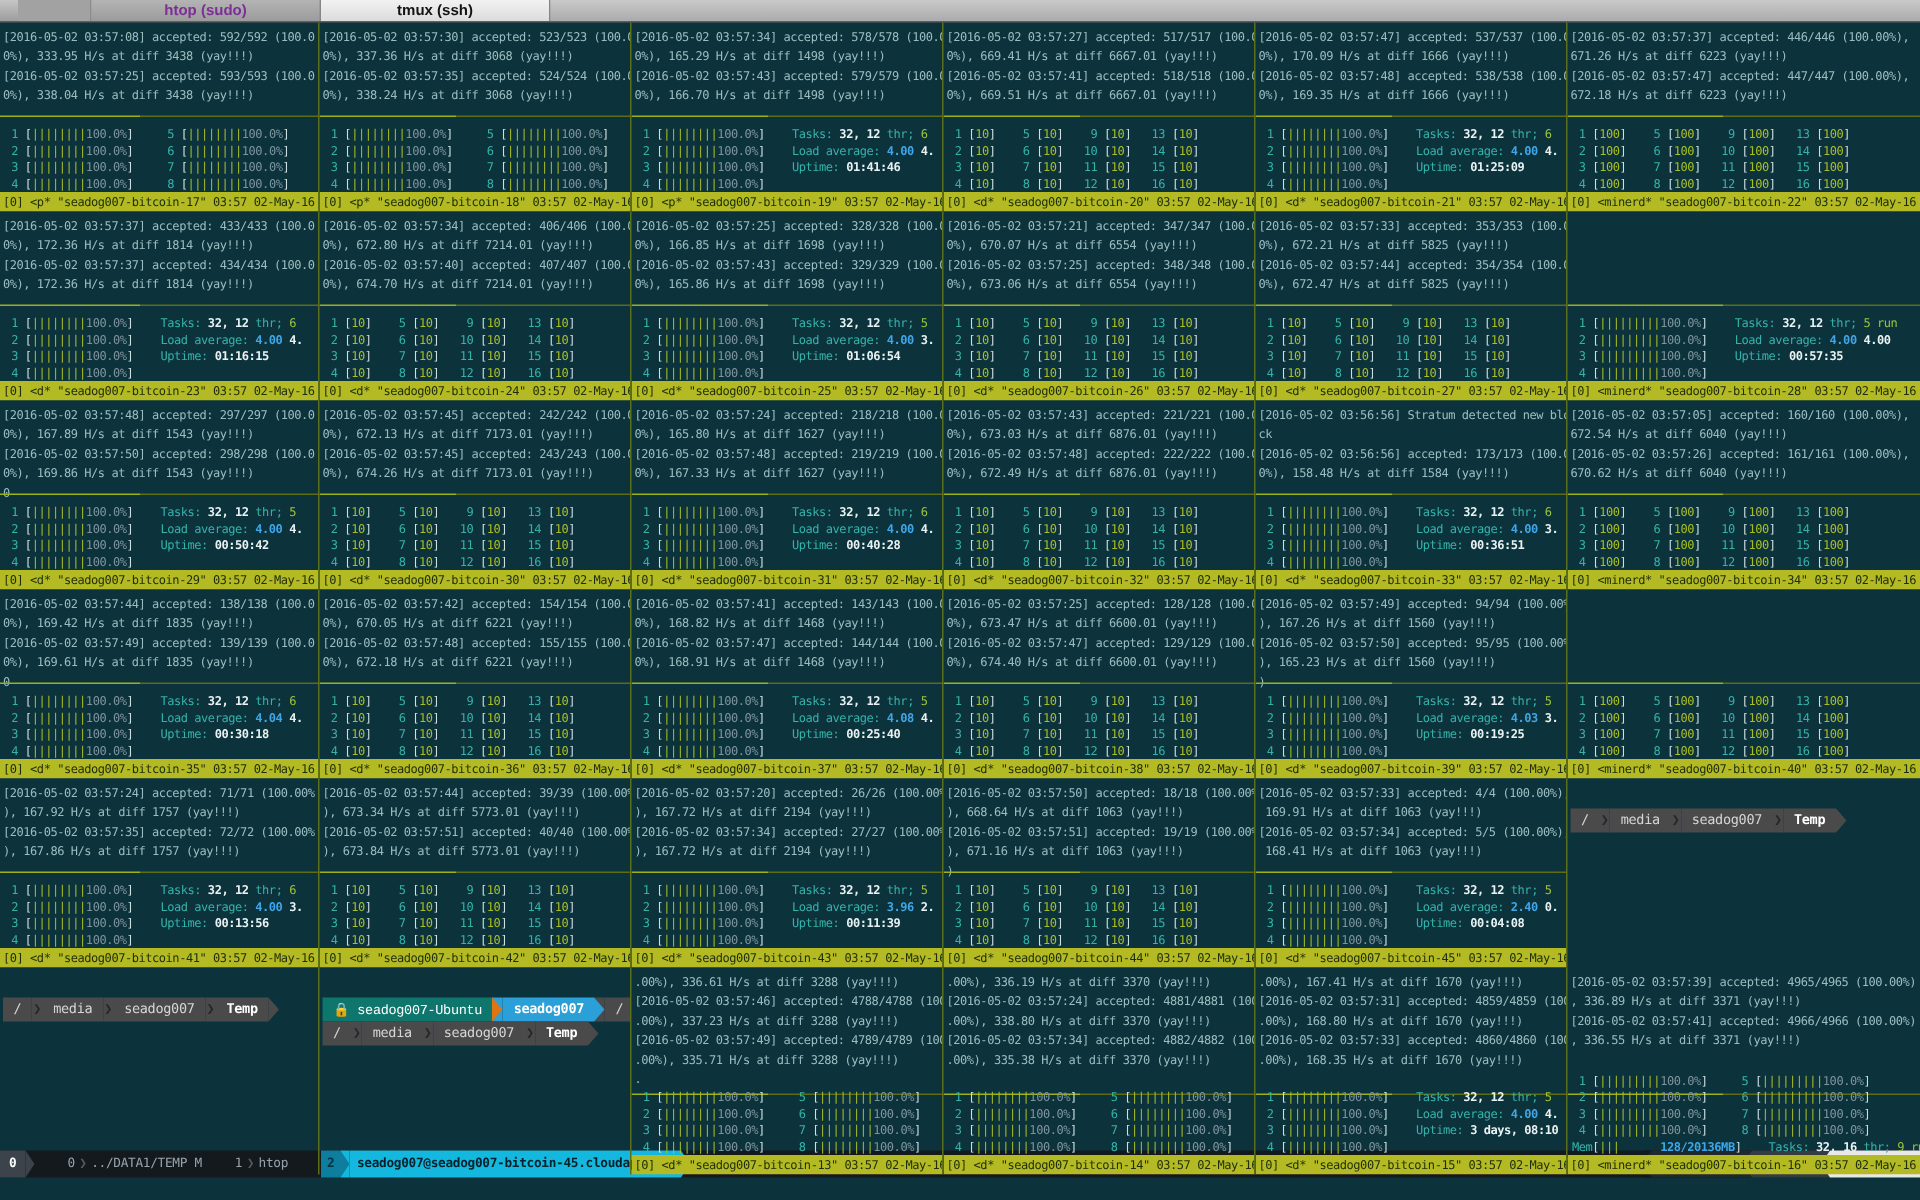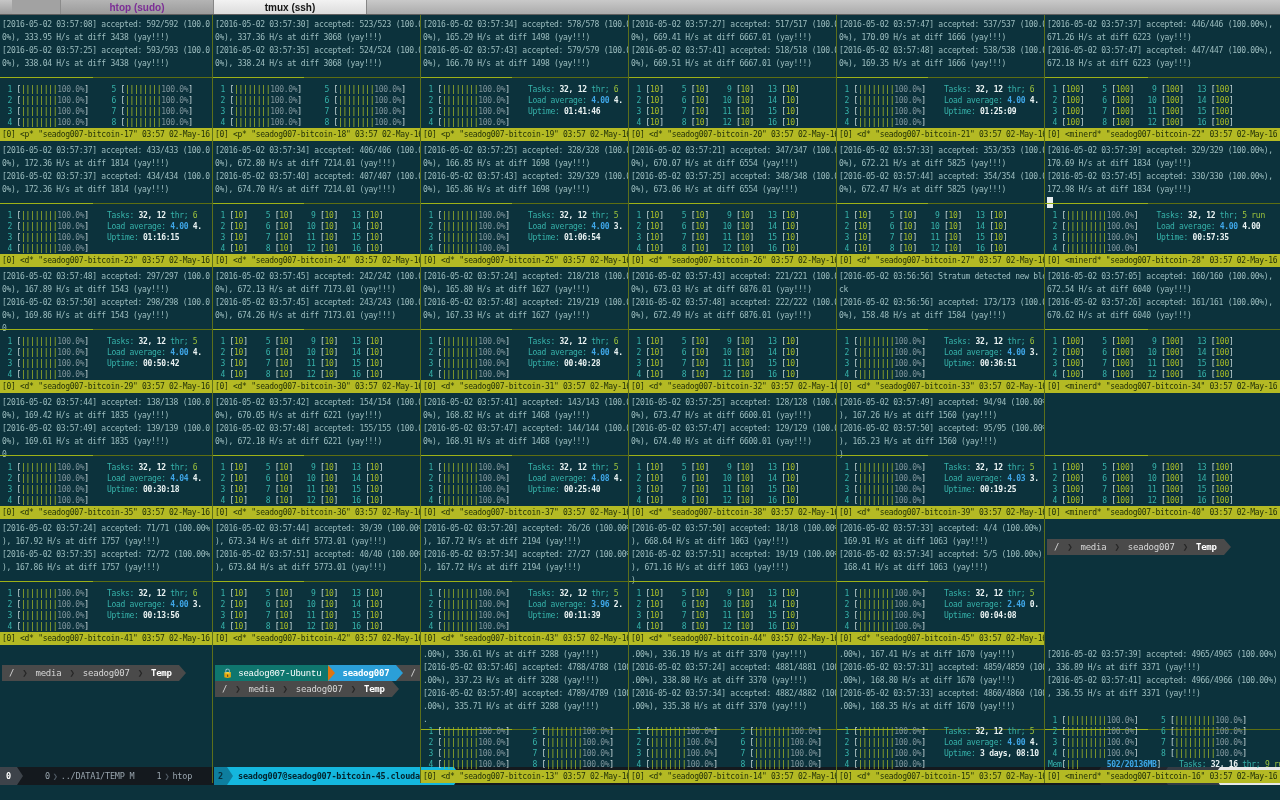--- a/index.html
+++ b/index.html
@@ -247,27 +247,20 @@
         <div class="divider"></div>
         <div class="meters">
           <div class="mrow"><span class="num"> 1 </span><span class="brk">[</span><span class="pipes">10</span><span class="brk">]</span><span>   </span><span class="num"> 5 </span><span class="brk">[</span><span class="pipes">10</span><span class="brk">]</span><span>   </span><span class="num"> 9 </span><span class="brk">[</span><span class="pipes">10</span><span class="brk">]</span><span>   </span><span class="num">13 </span><span class="brk">[</span><span class="pipes">10</span><span class="brk">]</span></div>
           <div class="mrow"><span class="num"> 2 </span><span class="brk">[</span><span class="pipes">10</span><span class="brk">]</span><span>   </span><span class="num"> 6 </span><span class="brk">[</span><span class="pipes">10</span><span class="brk">]</span><span>   </span><span class="num">10 </span><span class="brk">[</span><span class="pipes">10</span><span class="brk">]</span><span>   </span><span class="num">14 </span><span class="brk">[</span><span class="pipes">10</span><span class="brk">]</span></div>
           <div class="mrow"><span class="num"> 3 </span><span class="brk">[</span><span class="pipes">10</span><span class="brk">]</span><span>   </span><span class="num"> 7 </span><span class="brk">[</span><span class="pipes">10</span><span class="brk">]</span><span>   </span><span class="num">11 </span><span class="brk">[</span><span class="pipes">10</span><span class="brk">]</span><span>   </span><span class="num">15 </span><span class="brk">[</span><span class="pipes">10</span><span class="brk">]</span></div>
           <div class="mrow"><span class="num"> 4 </span><span class="brk">[</span><span class="pipes">10</span><span class="brk">]</span><span>   </span><span class="num"> 8 </span><span class="brk">[</span><span class="pipes">10</span><span class="brk">]</span><span>   </span><span class="num">12 </span><span class="brk">[</span><span class="pipes">10</span><span class="brk">]</span><span>   </span><span class="num">16 </span><span class="brk">[</span><span class="pipes">10</span><span class="brk">]</span></div>
         </div>
         <div class="caption">[0] &lt;d* "seadog007-bitcoin-27" 03:57 02-May-16</div>
       </div>
       <div class="pane c6">
-        <div class="logs">
-          <div class="logline">[2016-05-02 03:57:39] accepted: 329/329 (100.00%),</div>
-          <div class="logline">170.69 H/s at diff 1834 (yay!!!)</div>
-          <div class="logline">[2016-05-02 03:57:45] accepted: 330/330 (100.00%),</div>
-          <div class="logline">172.98 H/s at diff 1834 (yay!!!)</div>
-          <div class="logline"><span class="cursorblk"></span></div>
-        </div>
         <div class="divider"></div>
         <div class="meters">
           <div class="mrow"><span class="num"> 1 </span><span class="brk">[</span><span class="pipes">|||||||||</span><span class="pct">100.0%</span><span class="brk">]</span><span>    </span><span class="lbl">Tasks: </span><span class="val">32, 12 </span><span class="lbl">thr; </span><span class="run">5 run</span></div>
           <div class="mrow"><span class="num"> 2 </span><span class="brk">[</span><span class="pipes">|||||||||</span><span class="pct">100.0%</span><span class="brk">]</span><span>    </span><span class="lbl">Load average: </span><span class="load1">4.00 </span><span class="val">4.00</span></div>
           <div class="mrow"><span class="num"> 3 </span><span class="brk">[</span><span class="pipes">|||||||||</span><span class="pct">100.0%</span><span class="brk">]</span><span>    </span><span class="lbl">Uptime: </span><span class="val">00:57:35</span></div>
           <div class="mrow"><span class="num"> 4 </span><span class="brk">[</span><span class="pipes">|||||||||</span><span class="pct">100.0%</span><span class="brk">]</span></div>
         </div>
         <div class="caption">[0] &lt;minerd* "seadog007-bitcoin-28" 03:57 02-May-16</div>
       </div>
       <div class="pane">
@@ -641,19 +634,19 @@
           <div class="logline">, 336.89 H/s at diff 3371 (yay!!!)</div>
           <div class="logline">[2016-05-02 03:57:41] accepted: 4966/4966 (100.00%)</div>
           <div class="logline">, 336.55 H/s at diff 3371 (yay!!!)</div>
         </div>
         <div class="divider"></div>
         <div class="meters">
           <div class="mrow"><span class="num"> 1 </span><span class="brk">[</span><span class="pipes">|||||||||</span><span class="pct">100.0%</span><span class="brk">]</span><span>    </span><span class="num"> 5 </span><span class="brk">[</span><span class="pipes">|||||||||</span><span class="pct">100.0%</span><span class="brk">]</span></div>
           <div class="mrow"><span class="num"> 2 </span><span class="brk">[</span><span class="pipes">|||||||||</span><span class="pct">100.0%</span><span class="brk">]</span><span>    </span><span class="num"> 6 </span><span class="brk">[</span><span class="pipes">|||||||||</span><span class="pct">100.0%</span><span class="brk">]</span></div>
           <div class="mrow"><span class="num"> 3 </span><span class="brk">[</span><span class="pipes">|||||||||</span><span class="pct">100.0%</span><span class="brk">]</span><span>    </span><span class="num"> 7 </span><span class="brk">[</span><span class="pipes">|||||||||</span><span class="pct">100.0%</span><span class="brk">]</span></div>
           <div class="mrow"><span class="num"> 4 </span><span class="brk">[</span><span class="pipes">|||||||||</span><span class="pct">100.0%</span><span class="brk">]</span><span>    </span><span class="num"> 8 </span><span class="brk">[</span><span class="pipes">|||||||||</span><span class="pct">100.0%</span><span class="brk">]</span></div>
-          <div class="mrow"><span class="lbl">Mem</span><span class="brk">[</span><span class="pipes">|||</span><span>      </span><span class="load1">502/20136MB</span><span class="brk">]</span><span>    </span><span class="lbl">Tasks: </span><span class="val">32, 16 </span><span class="lbl">thr; </span><span class="run">9 run</span></div>
+          <div class="mrow"><span class="lbl">Mem</span><span class="brk">[</span><span class="pipes">|||</span><span>      </span><span class="load1">128/20136MB</span><span class="brk">]</span><span>    </span><span class="lbl">Tasks: </span><span class="val">32, 16 </span><span class="lbl">thr; </span><span class="run">9 run</span></div>
         </div>
         <div class="caption">[0] &lt;minerd* "seadog007-bitcoin-16" 03:57 02-May-16</div>
       </div>
     </div>
   <div class="statusbar"><div class="sbadge">0</div><div class="sbadge-tri"></div><div class="win"><span>0</span><span class="gt">❯</span><span>../DATA1/TEMP M</span></div><div class="win"><span>1</span><span class="gt">❯</span><span>htop</span></div><div class="awin"><span class="np">2</span><span class="t1"></span><span class="albl">seadog007@seadog007-bitcoin-45.cloudapp.net</span><span class="t2"></span></div><div class="win"><span>3</span><span class="gt">❯</span><span>~</span></div><div class="win"><span>4</span><span class="gt">❯</span><span>..007/VM/deluge</span></div><div class="win"><span>5</span><span class="gt">❯</span><span>~/sqlmap-dev</span></div><div class="win"><span>6</span><span class="gt">❯</span><span>..script/fb_log</span></div><div class="win"><span>7</span><span class="gt">❯</span><span>..-shell-script</span></div><div class="sright"><span class="ssep">❯</span><span class="sseg"><span class="gt"># </span><span>87d 15h 47m</span></span><span class="ssep">❮</span><span class="sseg sload">1.7 1.6 1.6</span><span class="ltri-a"></span><span class="sseg sdate">2016-05-02</span><span class="ltri-b"></span><span class="sseg stime"><span>◻ </span><span>11:58</span></span><span class="ltri-c"></span><span class="sseg shost"><span class="lock">🔒</span><span>seadog007-Ubuntu</span></span></div></div>
 </div>
 
 </body></html>

